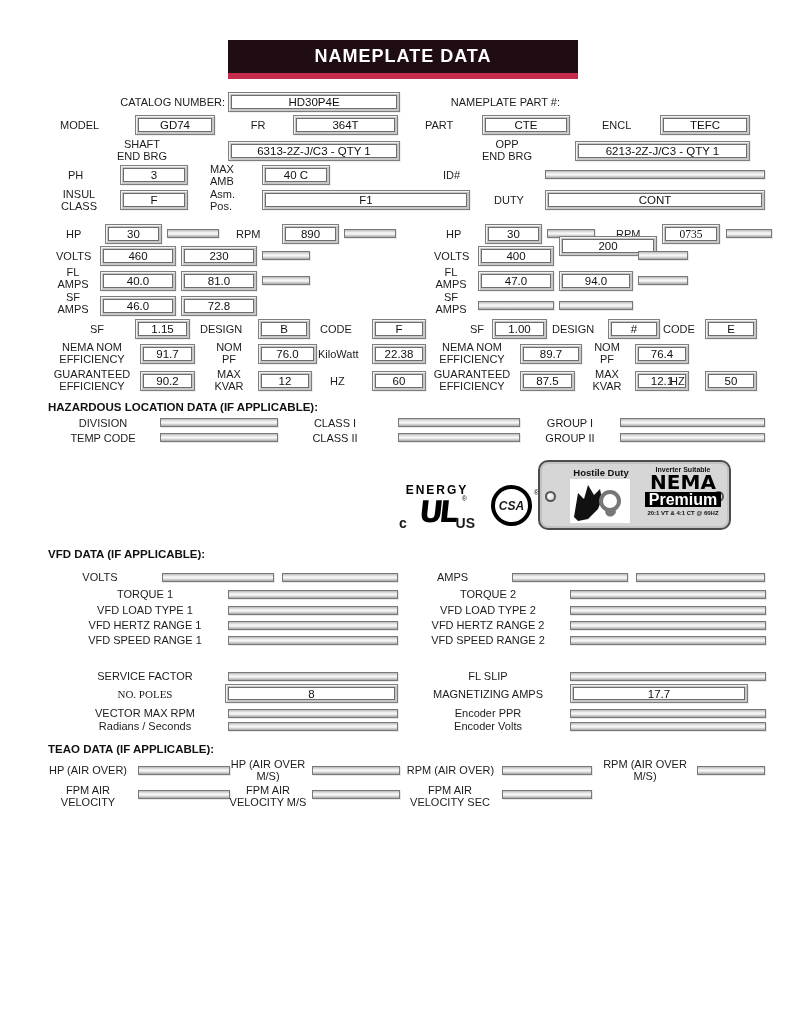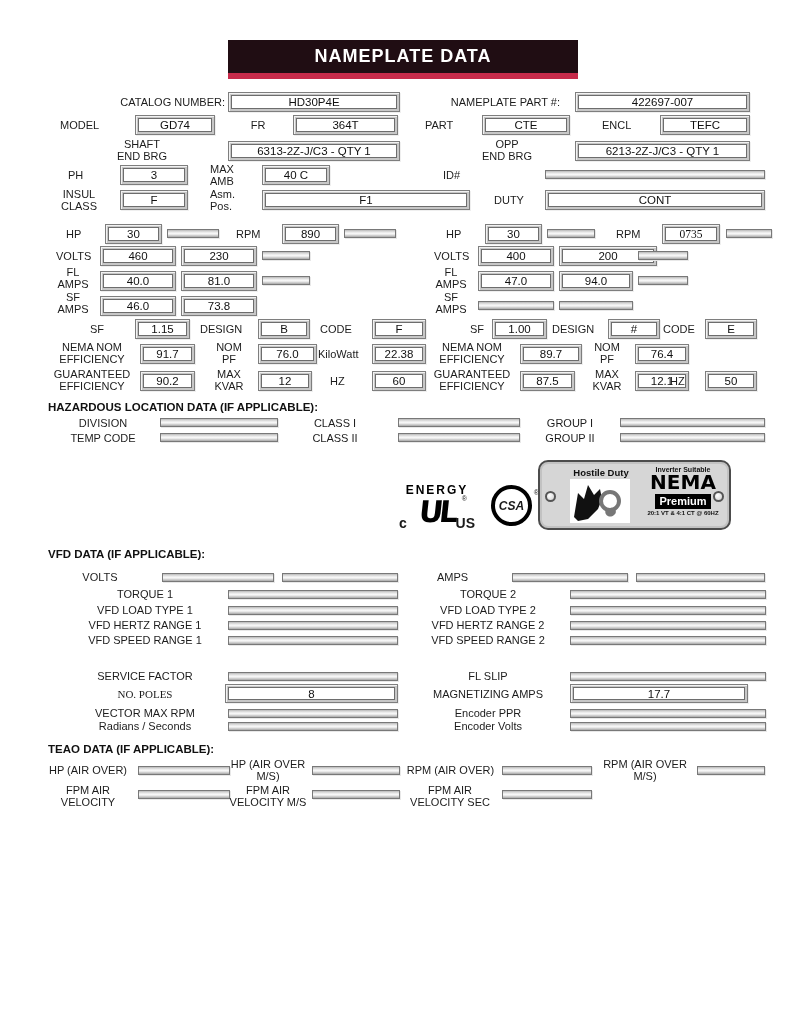--- a/index.html
+++ b/index.html
@@ -34,40 +34,37 @@
   .badge{position:absolute;left:538px;top:460px;width:193px;height:70px;background:#d6d6d6;
        border:2px solid #4c4c4c;border-radius:10px;box-shadow:inset 0 0 0 2px #c2c2c2;box-sizing:border-box;}
   .screw{position:absolute;width:11px;height:11px;border-radius:50%;border:2px solid #555;
        background:radial-gradient(circle at 35% 35%,#fff,#cfcfcf);box-sizing:border-box;}
   .badge-title{position:absolute;left:18px;top:5px;width:86px;text-align:center;font-weight:700;font-size:9.5px;color:#111;}
   .wolf-box{position:absolute;left:30px;top:17px;width:60px;height:44px;background:#fff;overflow:hidden;}
   .badge-right{position:absolute;left:98px;top:4px;width:90px;text-align:center;}
   .badge-inv{font-weight:700;font-size:7px;color:#111;}
   .badge-nema{font-weight:700;font-size:20px;line-height:18px;letter-spacing:0px;color:#000;
        font-family:"DejaVu Sans",sans-serif;}
-  .badge-prem{display:inline-block;background:#000;color:#fff;font-weight:700;font-size:11px;
+  .badge-prem{display:inline-block;background:#000;color:#fff;font-weight:700;font-size:16px;
        padding:1px 4px;line-height:13px;}
   .badge-rating{font-weight:700;font-size:6px;color:#111;margin-top:1px;}
 </style>
 </head>
 <body>
 
 <div id="canvas">
 
   <div class="hdr" style="background-color: rgb(32, 13, 19);">NAMEPLATE DATA</div>
   <div class="hdr-accent" style="background-color: rgb(199, 43, 75);"></div>
 
   <div class="lbl tr" style="left:90px;top:96px;width:135px;">CATALOG NUMBER:</div>
   <div class="fld" style="left:228px;top:92px;width:172px;">
       <span>HD30P4E</span>
     </div>
   <div class="lbl tr" style="left:430px;top:96px;width:130px;">NAMEPLATE PART #:</div>
-  <div class="fld" style="left:575px;top:92px;width:175px;">
-      <span>422697-007</span>
-    </div>
 
   <div class="lbl" style="left:60px;top:119px;">MODEL</div>
   <div class="fld" style="left:135px;top:115px;width:80px;">
       <span>GD74</span>
     </div>
   <div class="lbl tc" style="left:243px;top:119px;width:30px;">FR</div>
   <div class="fld" style="left:293px;top:115px;width:105px;">
       <span>364T</span>
     </div>
   <div class="lbl" style="left:425px;top:119px;">PART</div>
@@ -143,21 +140,21 @@
       <span>460</span>
     </div>
   <div class="fld" style="left:181px;top:246px;width:76px;">
       <span>230</span>
     </div>
   <div class="slot" style="left:262px;top:251px;width:48px;"></div>
   <div class="lbl" style="left:434px;top:250px;">VOLTS</div>
   <div class="fld" style="left:478px;top:246px;width:76px;">
       <span>400</span>
     </div>
-  <div class="fld" style="left:559px;top:246px;width:98px;justify-content:center;">
+  <div class="fld" style="left:559px;top:236px;width:98px;justify-content:center;">
       <span>200</span>
     </div>
   <div class="slot" style="left:638px;top:251px;width:50px;"></div>
 
   <div class="lbl tc" style="left:50px;top:266px;width:46px;">FL
 AMPS</div>
   <div class="fld" style="left:100px;top:271px;width:76px;">
       <span>40.0</span>
     </div>
   <div class="fld" style="left:181px;top:271px;width:76px;">
@@ -173,21 +170,21 @@
       <span>94.0</span>
     </div>
   <div class="slot" style="left:638px;top:276px;width:50px;"></div>
 
   <div class="lbl tc" style="left:50px;top:291px;width:46px;">SF
 AMPS</div>
   <div class="fld" style="left:100px;top:296px;width:76px;">
       <span>46.0</span>
     </div>
   <div class="fld" style="left:181px;top:296px;width:76px;">
-      <span>73.8</span>
+      <span>72.8</span>
     </div>
   <div class="lbl tc" style="left:428px;top:291px;width:46px;">SF
 AMPS</div>
   <div class="slot" style="left:478px;top:301px;width:76px;"></div>
   <div class="slot" style="left:559px;top:301px;width:74px;"></div>
 
   <div class="lbl" style="left:90px;top:323px;">SF</div>
   <div class="fld" style="left:135px;top:319px;width:55px;">
       <span>1.15</span>
     </div>

